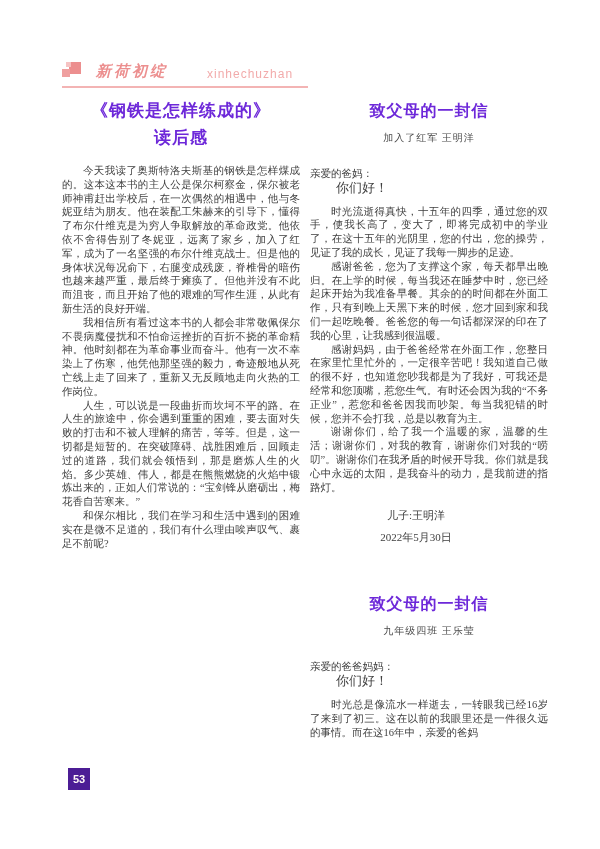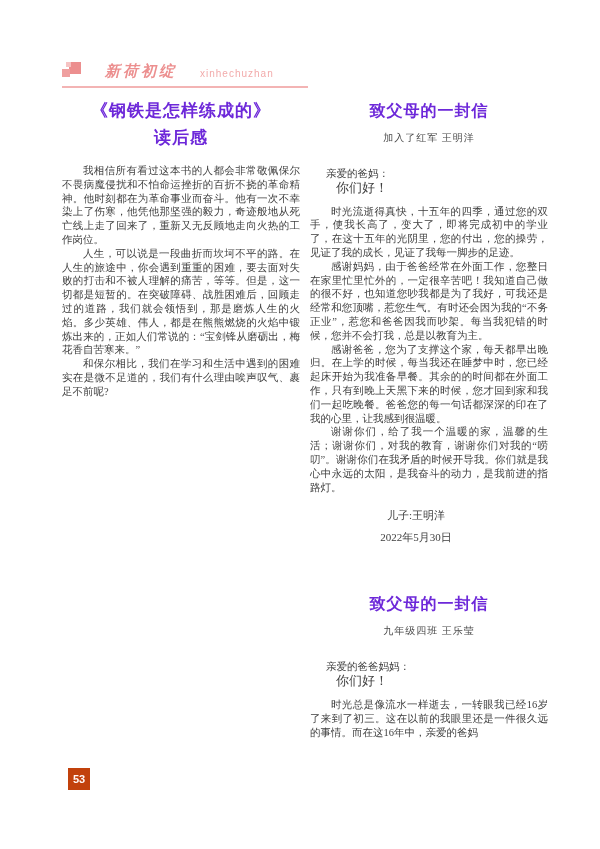--- a/index.html
+++ b/index.html
@@ -8,65 +8,65 @@
     font-family:"Liberation Serif","DejaVu Serif",serif;
     color:#3f3f3f;overflow:hidden;
   }
   .page{position:absolute;inset:0;}
 
   
   .page-header{
     position:absolute;left:62px;top:60px;width:246px;
     border-bottom:2px solid #f3b4b4;padding-bottom:6px;
   }
-  .logo-row{display:flex;align-items:flex-end;gap:23px;}
+  .logo-row{display:flex;align-items:flex-end;gap:14px;}
   .logo-icon{position:relative;width:20px;height:20px;flex:0 0 20px;}
   .logo-icon .sq-big{position:absolute;right:1px;top:2px;width:12px;height:12px;background:#ec8f8f;}
   .logo-icon .sq-med{position:absolute;left:0;top:9px;width:8px;height:8px;background:#ef9f9f;}
   .logo-icon .sq-small{position:absolute;left:4px;top:2px;width:5px;height:5px;background:#f6c3c3;}
   .brand-zh{
     font-family:"Liberation Sans","DejaVu Sans",sans-serif;
     font-size:15px;font-weight:bold;font-style:italic;
     color:#ec8f8f;letter-spacing:3px;line-height:18px;
   }
   .brand-en{
     font-family:"Liberation Sans","DejaVu Sans",sans-serif;
-    font-size:10px;color:#f2abab;letter-spacing:1px;line-height:12px;
+    font-size:12px;color:#f2abab;letter-spacing:1px;line-height:12px;margin-left:25px;
   }
 
   
   .col{position:absolute;top:95px;width:238px;}
   .col-left{left:62px;}
   .col-right{left:310px;}
 
   .art-title{
     margin:2px 0 0 0;text-align:center;font-weight:bold;color:#6d28d9;
     font-size:17px;line-height:27px;letter-spacing:1px;
   }
   .art-author{
     margin:7px 0 0 0;text-align:center;font-size:10px;color:#4a4a4a;
     letter-spacing:1px;
   }
   .body-block{margin-top:13px;}
   .body-block p, p.para{
     margin:0;font-size:10.5px;line-height:13.8px;color:#404040;
     text-align:justify;text-indent:2em;
   }
-  .salutation{margin:22px 0 0 16px;font-size:10.5px;line-height:13.8px;color:#404040;text-indent:0;}
+  .salutation{margin:22px 0 0 0;font-size:10.5px;line-height:13.8px;color:#404040;text-indent:0;}
   .greeting{margin:0;font-size:13px;line-height:13.8px;color:#404040;text-indent:2em;}
   .letter-body{margin-top:10px;}
   .sign-block{margin-top:10px;text-align:center;padding-right:26px;}
   .sign-line{font-size:11px;line-height:22px;color:#404040;}
   .letter2-title{margin-top:42px;font-size:16px;}
   .letter1-title{font-size:16px;}
 
   
   .page-badge{
     position:absolute;left:68px;top:768px;width:22px;height:22px;
-    background:#c2410c;color:#fff7f7;
+    background:#4c1d95;color:#fff7f7;
     font-family:"Liberation Sans","DejaVu Sans",sans-serif;
     font-size:11px;font-weight:bold;
     display:flex;align-items:center;justify-content:center;
   }
 </style>
 </head>
 <body>
 
 <div class="page">
 
@@ -81,35 +81,36 @@
       <span class="brand-en">xinhechuzhan</span>
     </div>
   </div>
 
   <div class="col col-left">
     <h1 class="art-title">
       <span>《钢铁是怎样练成的》</span><br>
       <span>读后感</span>
     </h1>
     <div class="body-block">
+        <p class="para">今天我读了奥斯特洛夫斯基的钢铁是怎样煤成的。这本这本书的主人公是保尔柯察金，保尔被老师神甫赶出学校后，在一次偶然的相遇中，他与冬妮亚结为朋友。他在装配工朱赫来的引导下，懂得了布尔什维克是为穷人争取解放的革命政党。他依依不舍得告别了冬妮亚，远离了家乡，加入了红军，成为了一名坚强的布尔什维克战士。但是他的身体状况每况俞下，右腿变成残废，脊椎骨的暗伤也越来越严重，最后终于瘫痪了。但他并没有不此而沮丧，而且开始了他的艰难的写作生涯，从此有新生活的良好开端。</p>
         <p class="para">我相信所有看过这本书的人都会非常敬佩保尔不畏病魔侵扰和不怕命运挫折的百折不挠的革命精神。他时刻都在为革命事业而奋斗。他有一次不幸染上了伤寒，他凭他那坚强的毅力，奇迹般地从死亡线上走了回来了，重新又无反顾地走向火热的工作岗位。</p>
         <p class="para">人生，可以说是一段曲折而坎坷不平的路。在人生的旅途中，你会遇到重重的困难，要去面对失败的打击和不被人理解的痛苦，等等。但是，这一切都是短暂的。在突破障碍、战胜困难后，回顾走过的道路，我们就会领悟到，那是磨炼人生的火焰。多少英雄、伟人，都是在熊熊燃烧的火焰中锻炼出来的，正如人们常说的：“宝剑锋从磨砺出，梅花香自苦寒来。”</p>
         <p class="para">和保尔相比，我们在学习和生活中遇到的困难实在是微不足道的，我们有什么理由唉声叹气、裹足不前呢?</p>
       </div>
   </div>
 
   <div class="col col-right">
     <h1 class="art-title letter1-title">致父母的一封信</h1>
     <div class="art-author">加入了红军 王明洋</div>
     <p class="salutation">亲爱的爸妈：</p>
     <p class="greeting">你们好！</p>
     <div class="body-block letter-body">
         <p class="para">时光流逝得真快，十五年的四季，通过您的双手，使我长高了，变大了，即将完成初中的学业了，在这十五年的光阴里，您的付出，您的操劳，见证了我的成长，见证了我每一脚步的足迹。</p>
+        <p class="para">感谢爸爸，您为了支撑这个家，每天都早出晚归。在上学的时候，每当我还在睡梦中时，您已经起床开始为我准备早餐。其余的的时间都在外面工作，只有到晚上天黑下来的时候，您才回到家和我们一起吃晚餐。爸爸您的每一句话都深深的印在了我的心里，让我感到很温暖。</p>
         <p class="para">感谢妈妈，由于爸爸经常在外面工作，您整日在家里忙里忙外的，一定很辛苦吧！我知道自己做的很不好，也知道您吵我都是为了我好，可我还是经常和您顶嘴，惹您生气。有时还会因为我的“不务正业”，惹您和爸爸因我而吵架。每当我犯错的时候，您并不会打我，总是以教育为主。</p>
-        <p class="para">感谢爸爸，您为了支撑这个家，每天都早出晚归。在上学的时候，每当我还在睡梦中时，您已经起床开始为我准备早餐。其余的的时间都在外面工作，只有到晚上天黑下来的时候，您才回到家和我们一起吃晚餐。爸爸您的每一句话都深深的印在了我的心里，让我感到很温暖。</p>
         <p class="para">谢谢你们，给了我一个温暖的家，温馨的生活；谢谢你们，对我的教育，谢谢你们对我的“唠叨”。谢谢你们在我矛盾的时候开导我。你们就是我心中永远的太阳，是我奋斗的动力，是我前进的指路灯。</p>
       </div>
     <div class="sign-block">
       <div class="sign-line">儿子:王明洋</div>
       <div class="sign-line">2022年5月30日</div>
     </div>
 
     <h1 class="art-title letter2-title">致父母的一封信</h1>
     <div class="art-author">九年级四班 王乐莹</div>
     <p class="salutation">亲爱的爸爸妈妈：</p>

